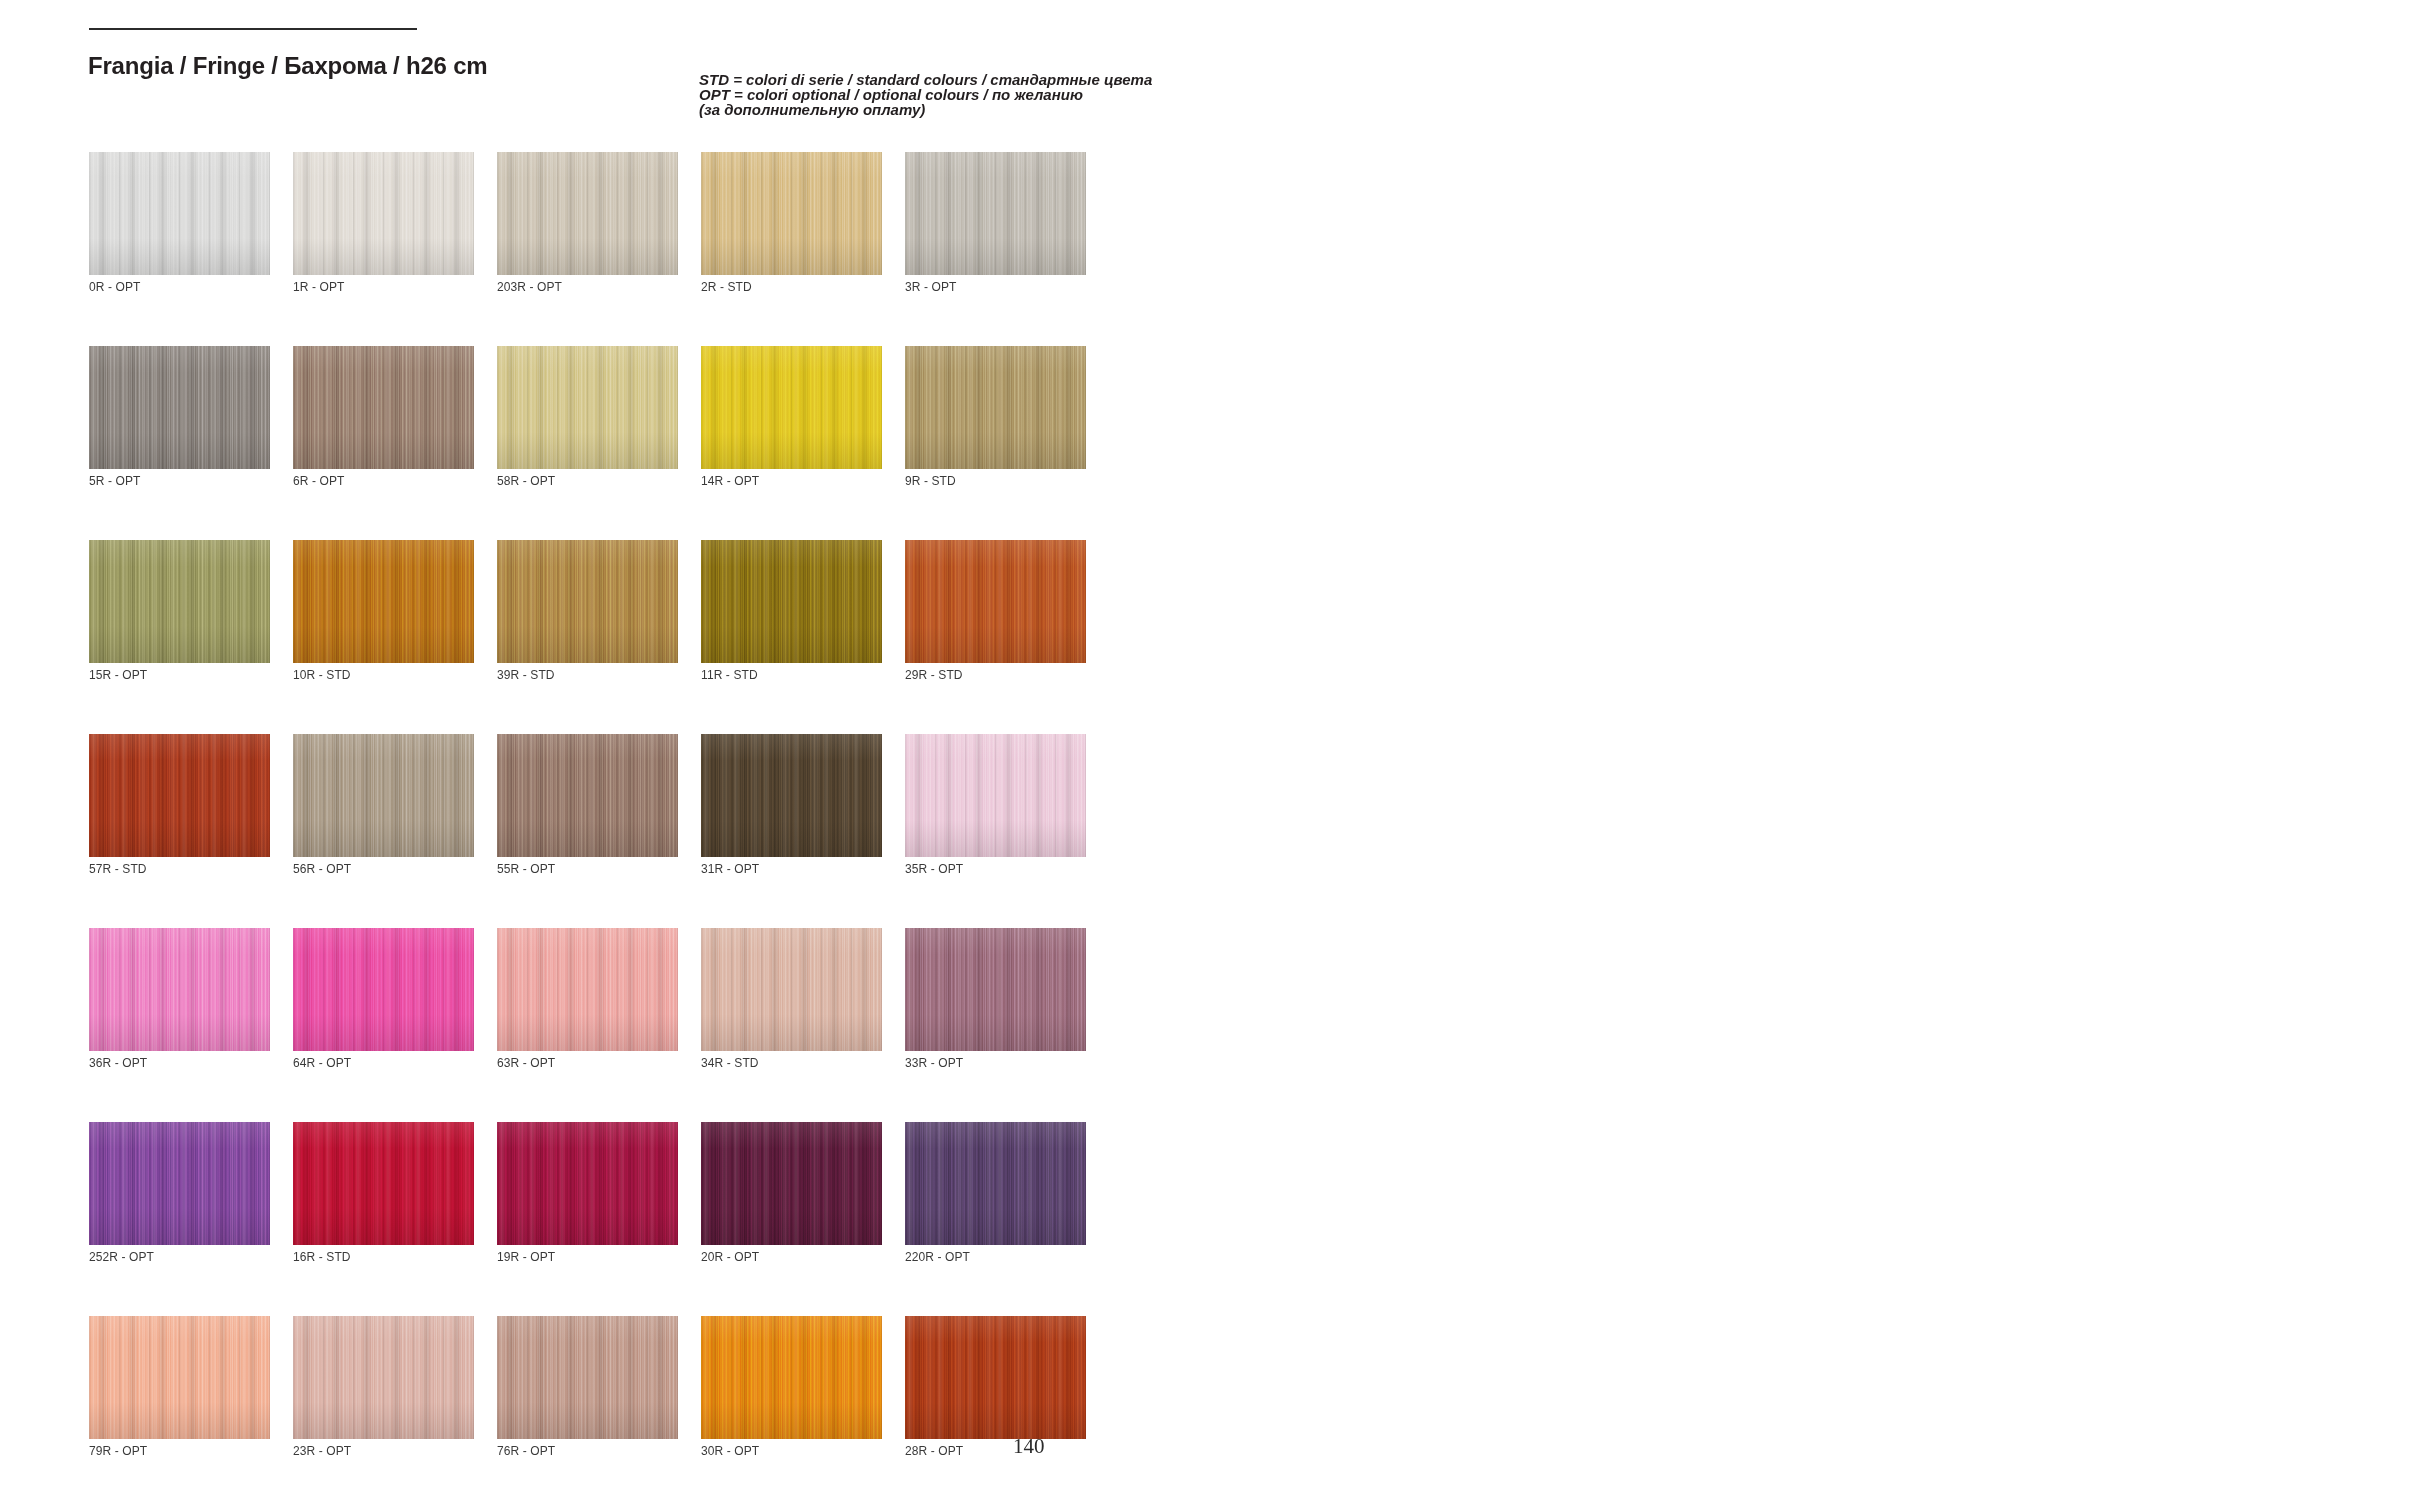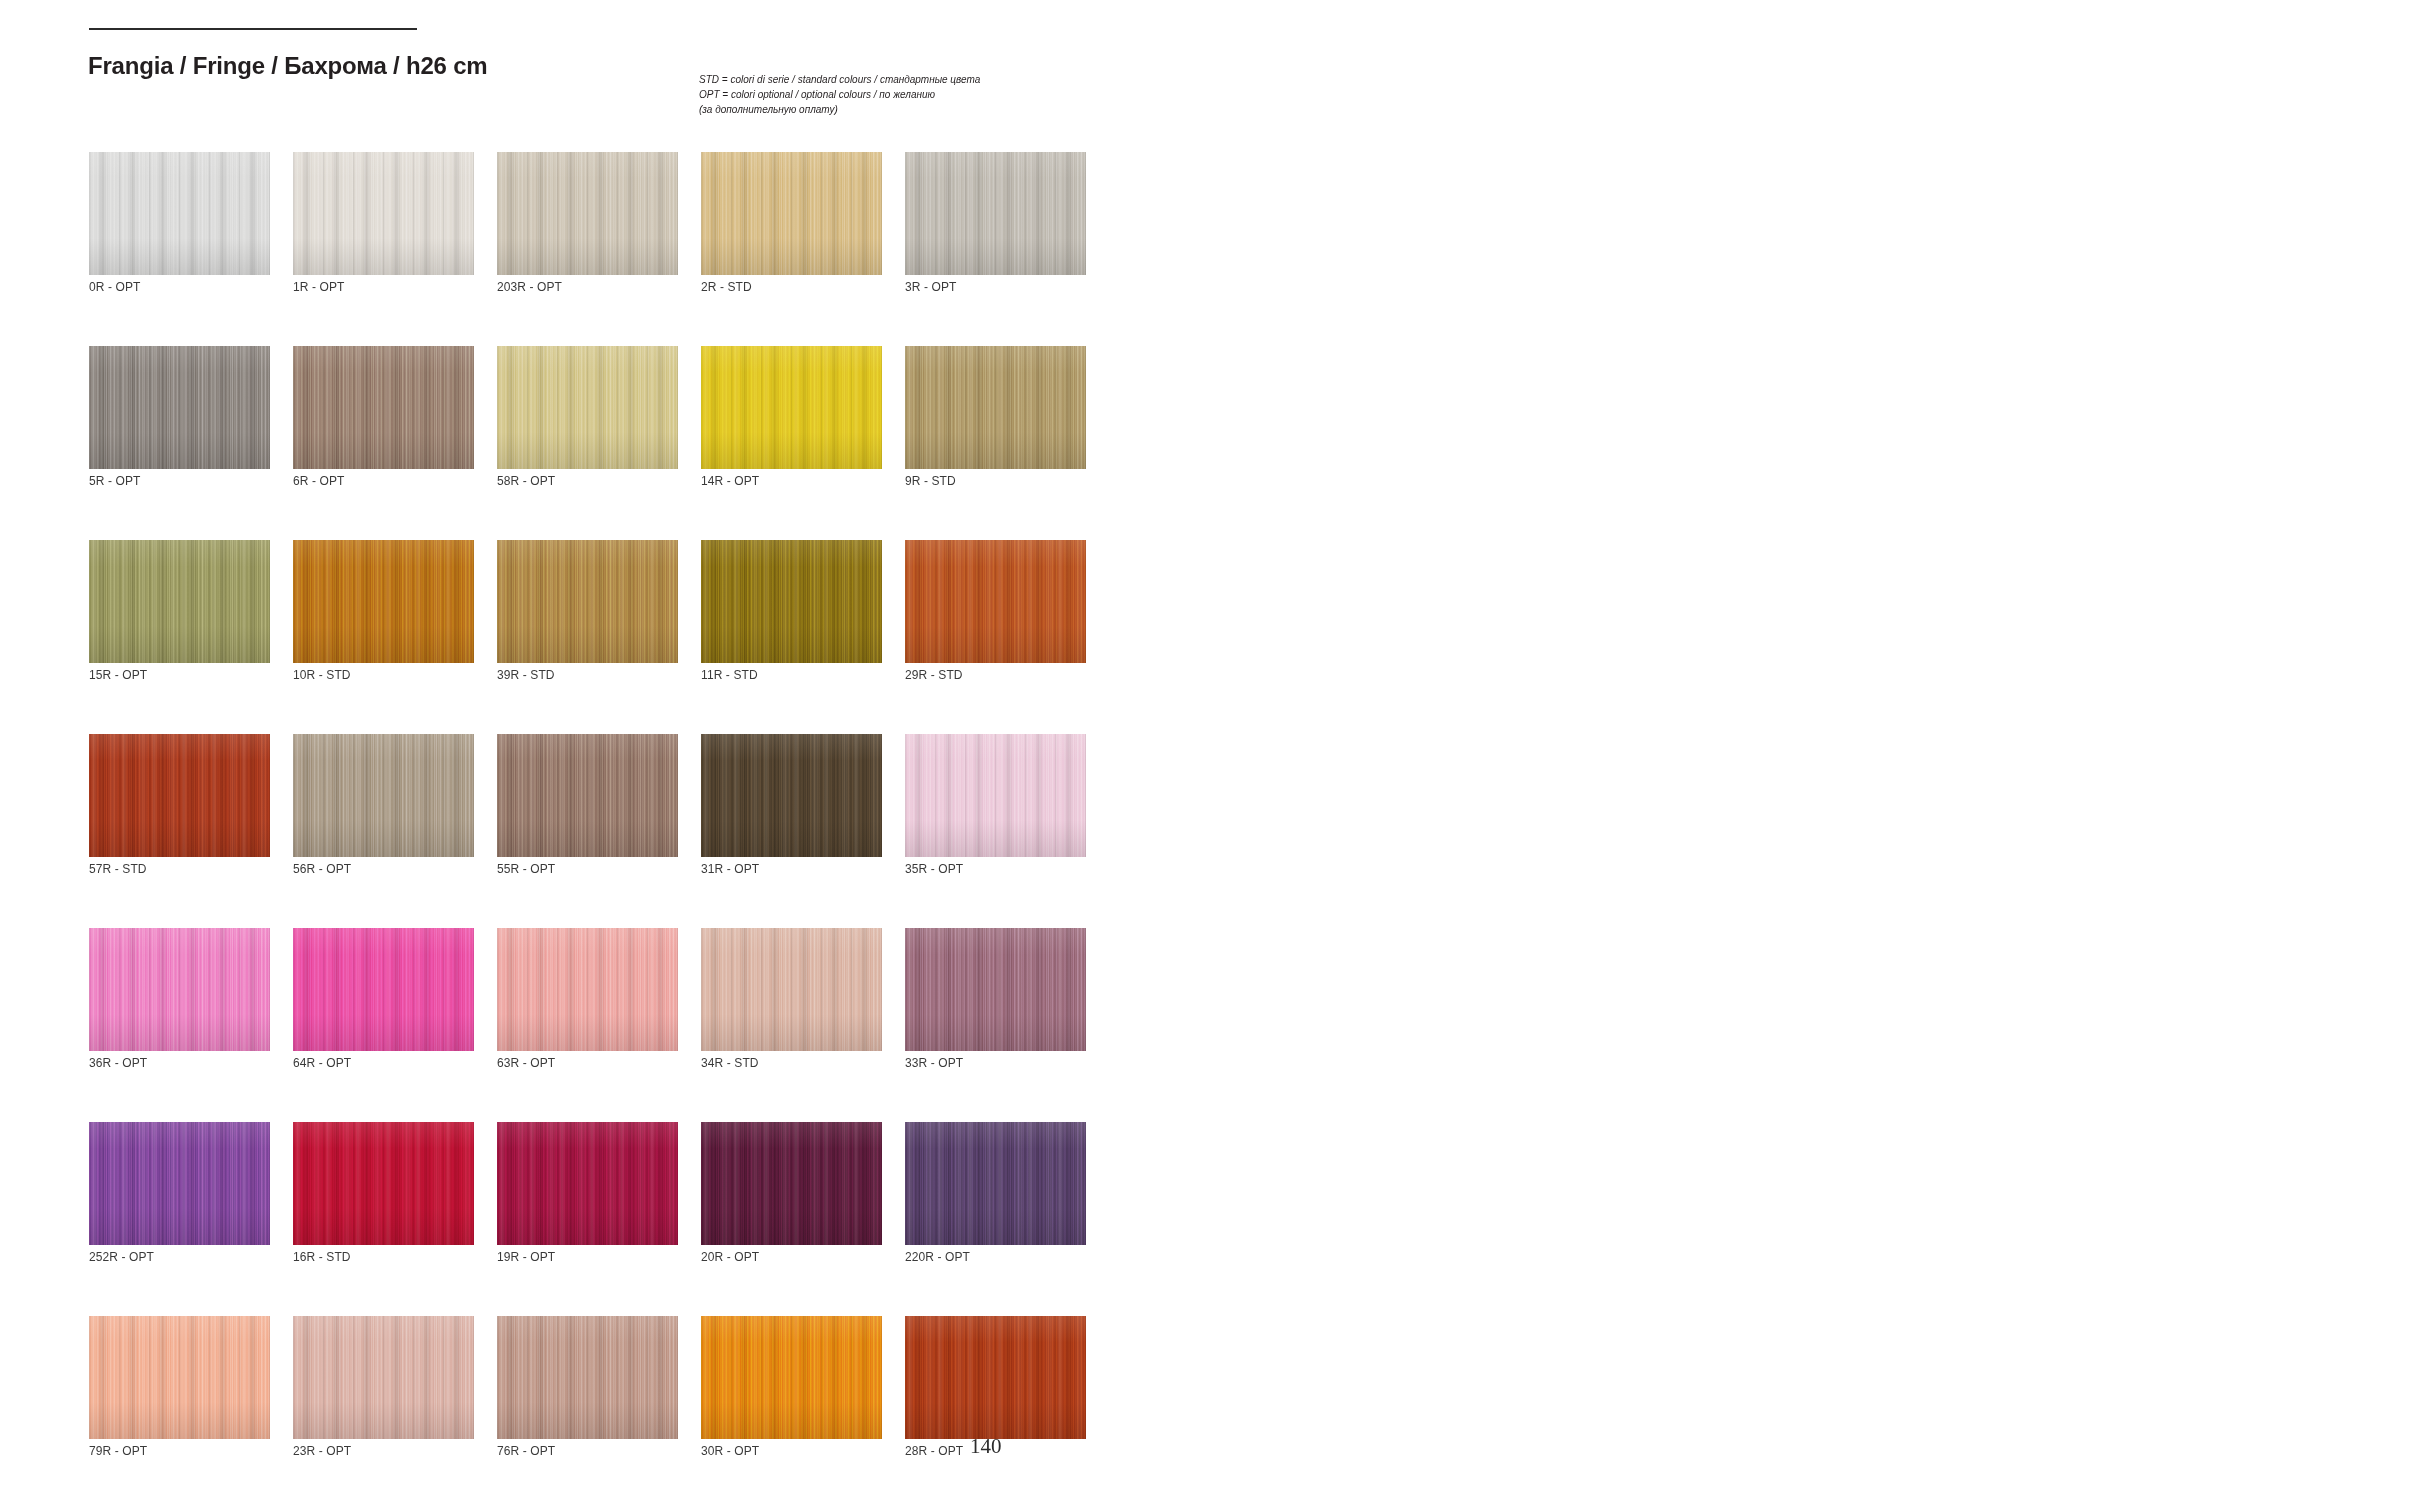--- a/index.html
+++ b/index.html
@@ -40,24 +40,24 @@
     white-space: nowrap;
   }
   #fringe-rule   { left: 49px;  top: 28px;  width: 328px; }
   #fringe-title  { left: 48px;  top: 52px;  font-size: 24px; }
 
   
   .legend {
     position: absolute;
     left: 659px;
     top: 72px;
-    font-size: 10px;
+    font-size: 15px;
     line-height: 15px;
     font-style: italic;
-    font-weight: normal;
+    font-weight: bold;
     color: #231f20;
   }
 
   
   .grid {
     position: absolute;
     display: grid;
     grid-template-columns: repeat(5, 181px);
     column-gap: 23px;
     row-gap: 0px;
@@ -133,21 +133,21 @@
     width: 1023px;
   }
 
   
   .folio {
     position: absolute;
     font-family: "Liberation Serif", serif;
     font-size: 21px;
     color: #2b2b2b;
   }
-  #folio-left  { left: 930px;  top: 1434px; }
+  #folio-left  { left: 973px;  top: 1434px; }
 </style>
 </head>
 <body>
 
 <div class="spread">
 
   <div class="page page-left">
 
     <div class="rule" id="fringe-rule"></div>
     <div class="section-title" id="fringe-title">Frangia / Fringe / Бахрома / h26 cm</div>

